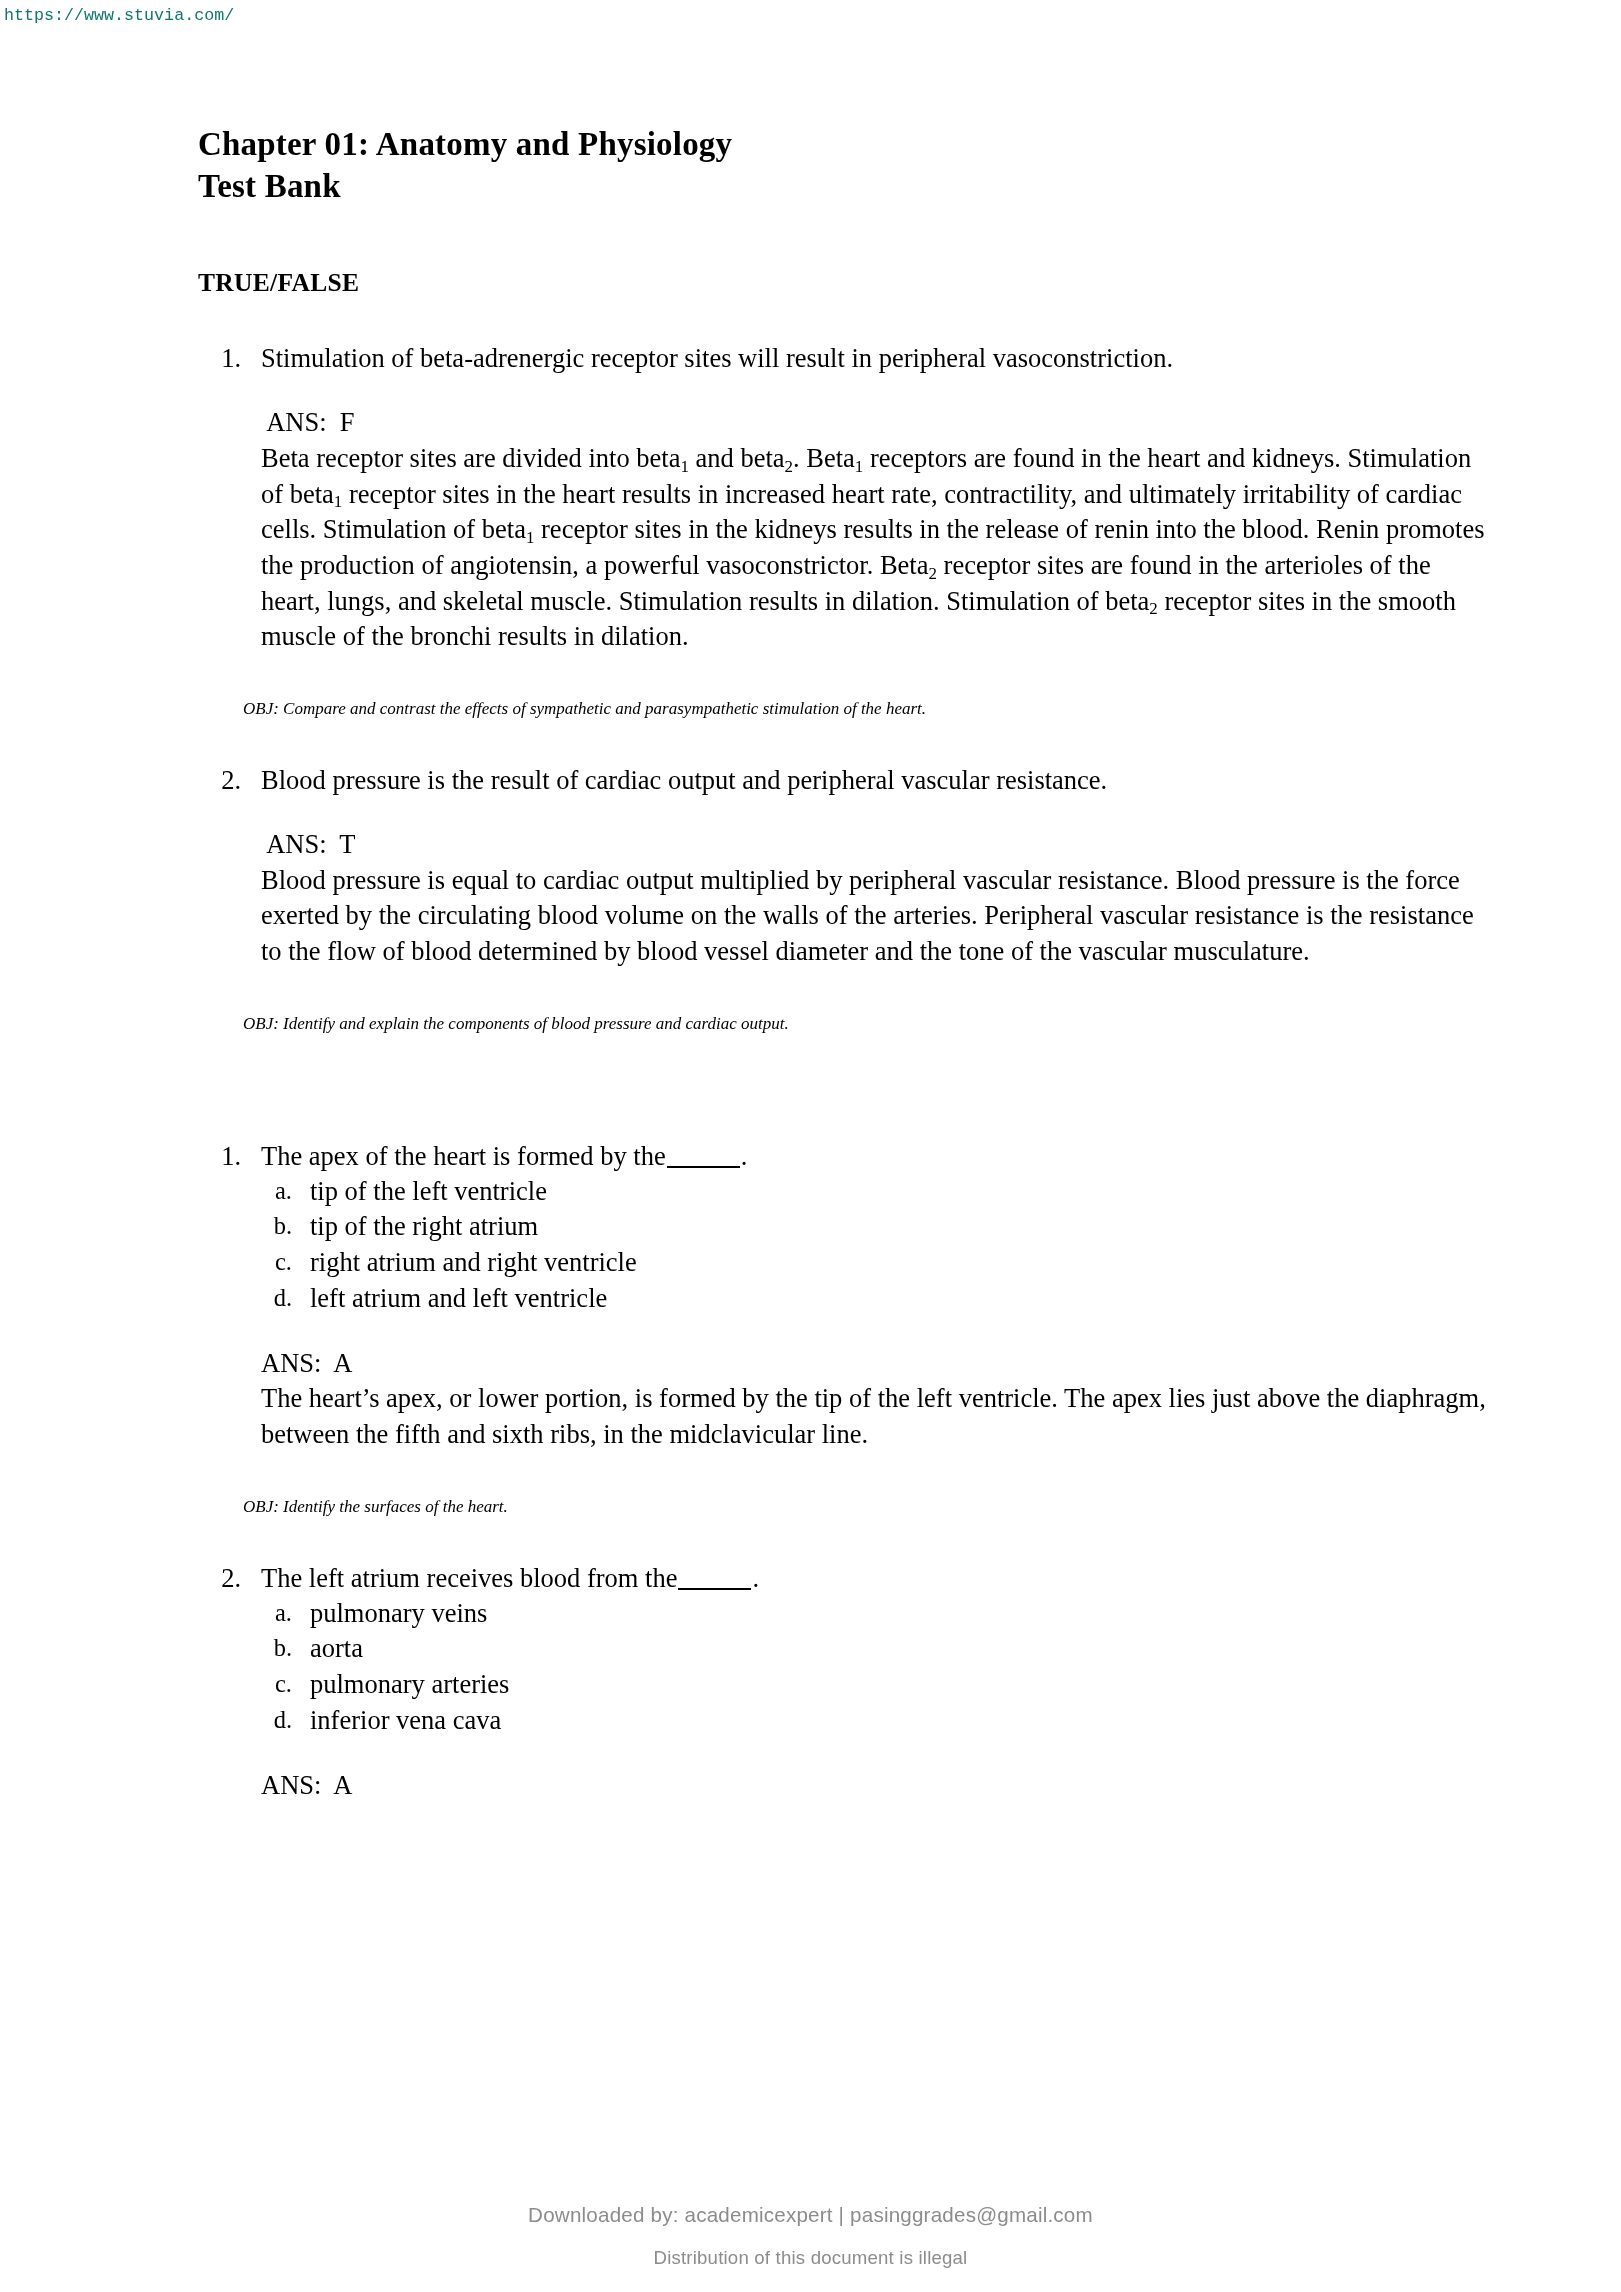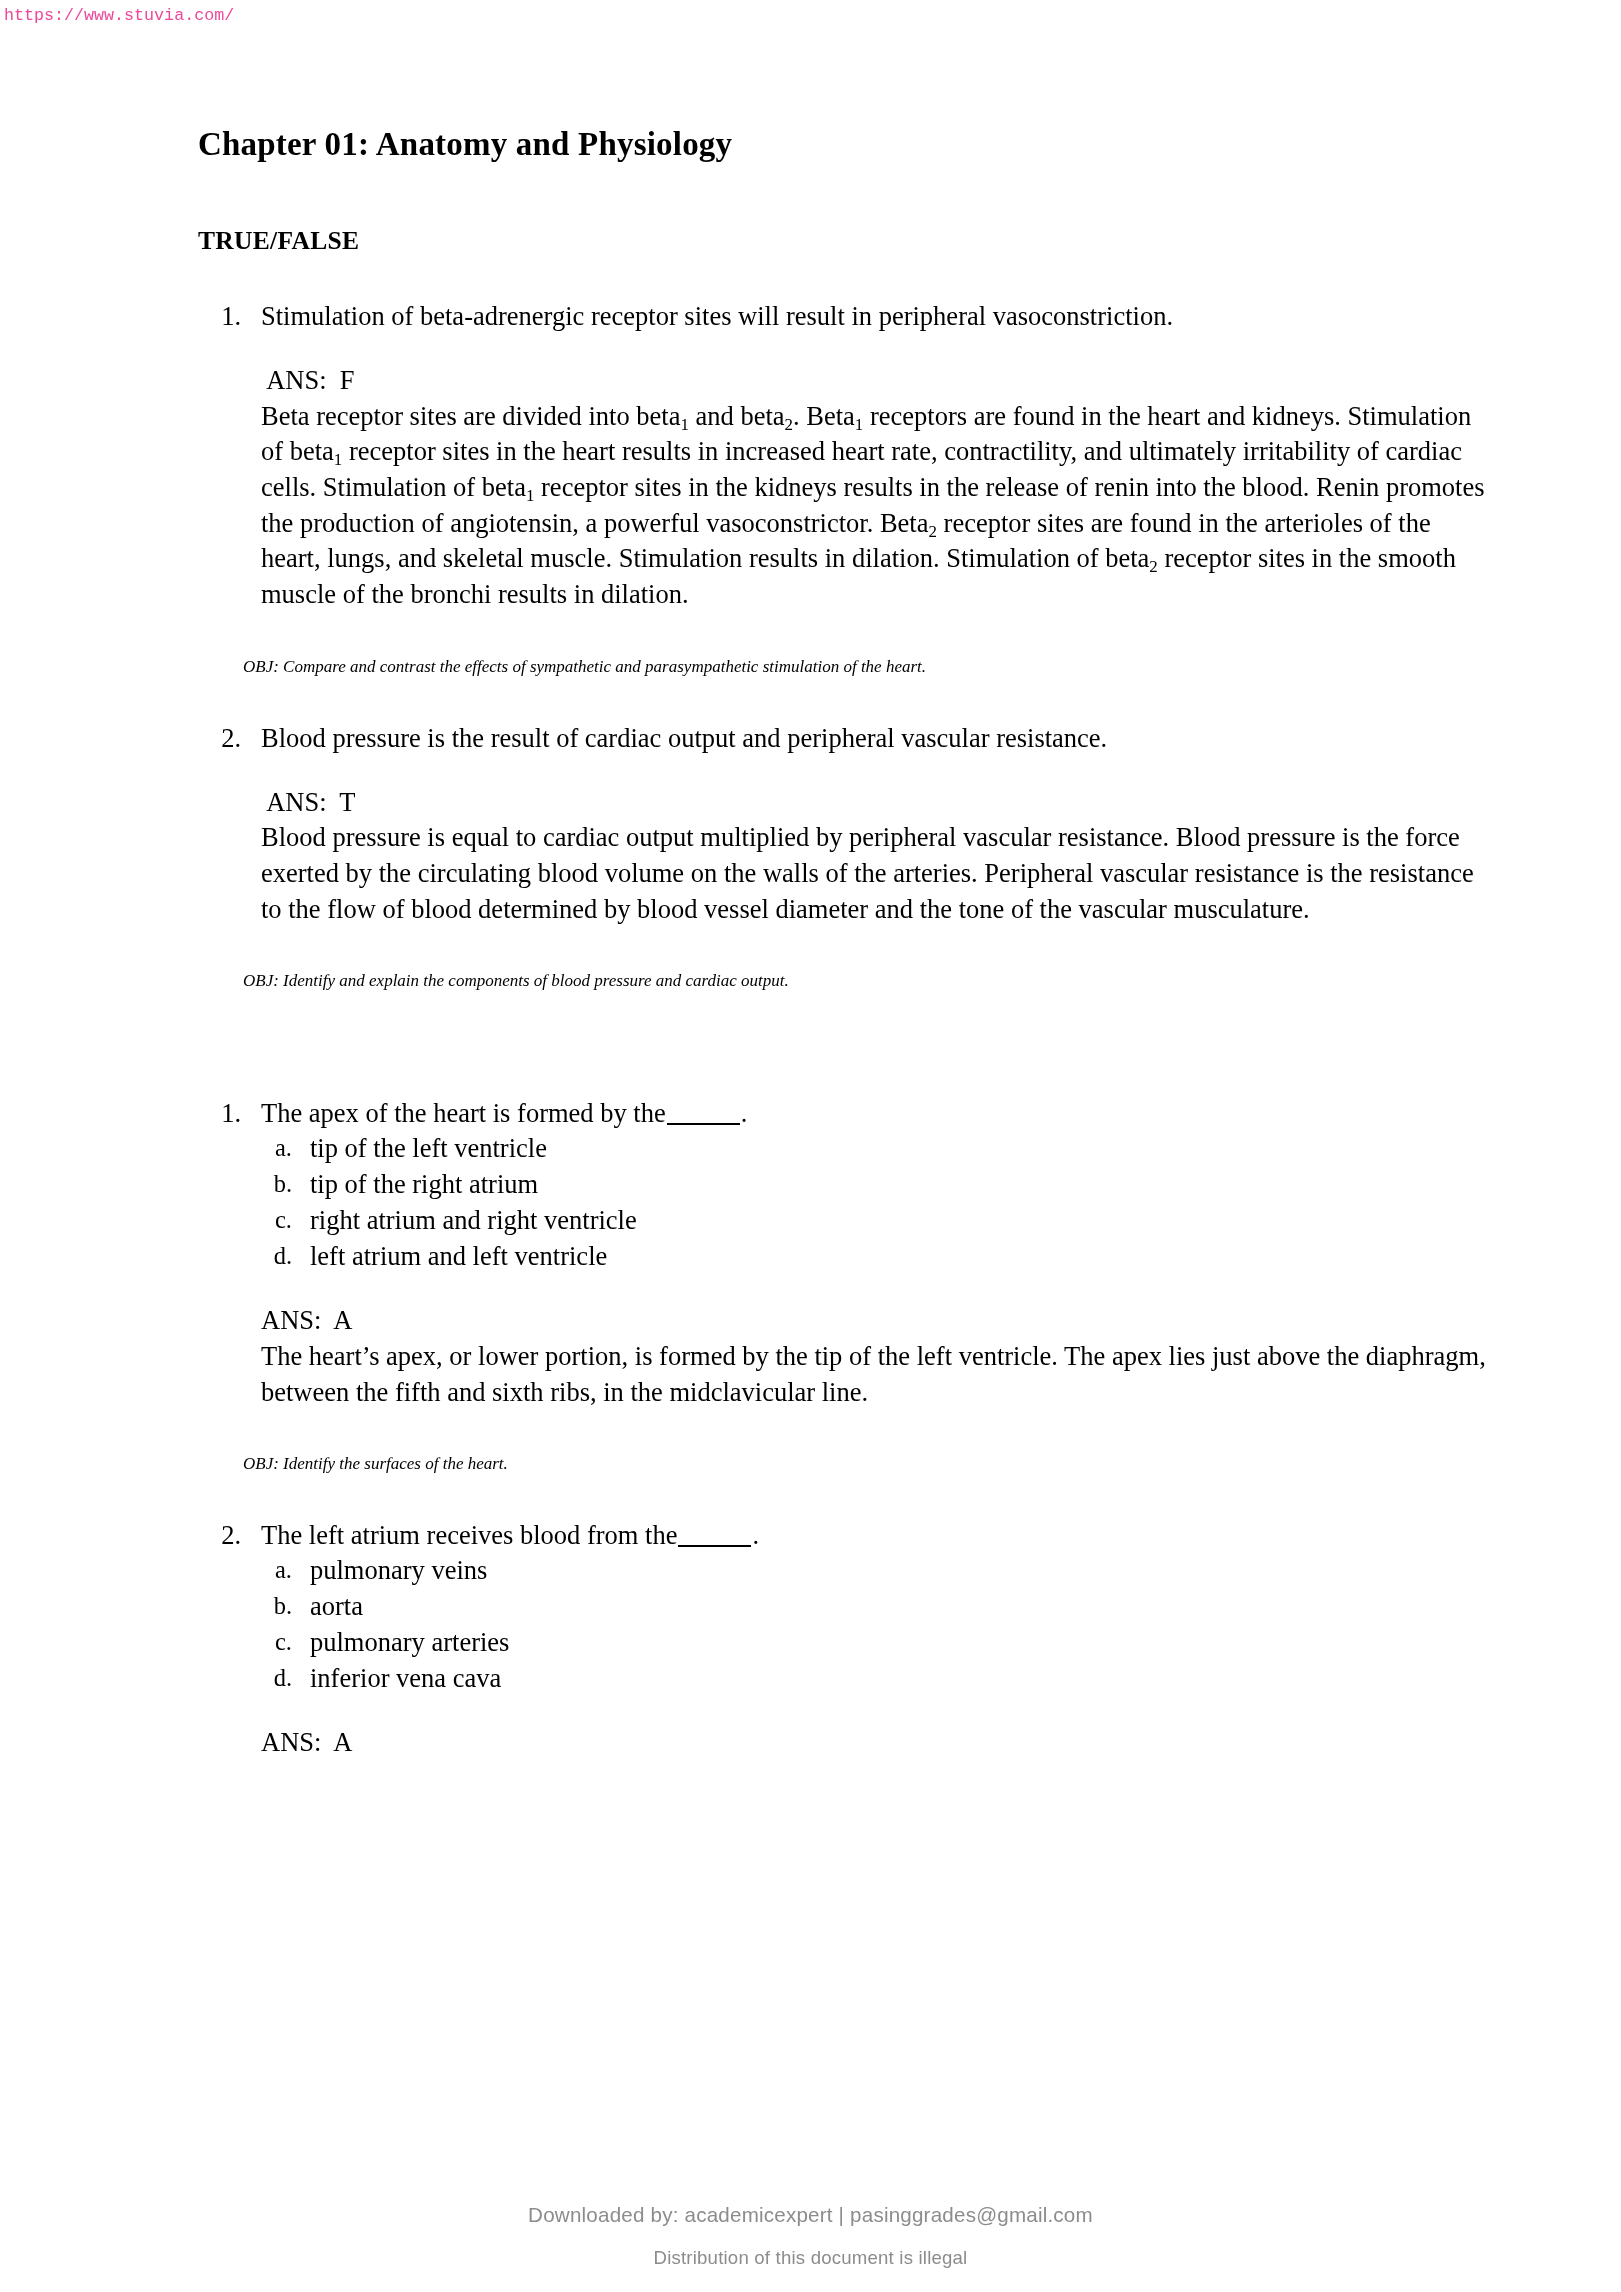--- a/index.html
+++ b/index.html
@@ -25,21 +25,21 @@
   }
 
   
   .url-watermark {
     position: absolute;
     top: 5.9px;
     left: 3.9px;
     font-family: "Liberation Mono", "DejaVu Sans Mono", monospace;
     font-size: 16.7px;
     letter-spacing: 0px;
-    color: #ec4899;
+    color: #0f766e;
     white-space: nowrap;
   }
 
   
   .content {
     position: absolute;
     left: 198px;
     top: 123px;
     width: 1294px;
   }
@@ -158,20 +158,21 @@
 <body>
 
 <div class="page">
 
   <div class="url-watermark">https://www.stuvia.com/</div>
 
   <div class="content">
 
     <h1 class="doc-title">
       <span>Chapter 01: Anatomy and Physiology</span>
+      <span class="line2">Test Bank</span>
     </h1>
 
     <div class="spacer-xl"></div>
 
     <h2 class="section-head">TRUE/FALSE</h2>
 
     <div class="spacer-lg"></div>
 
     <div class="qitem">
       <span class="qnum">1.</span>

